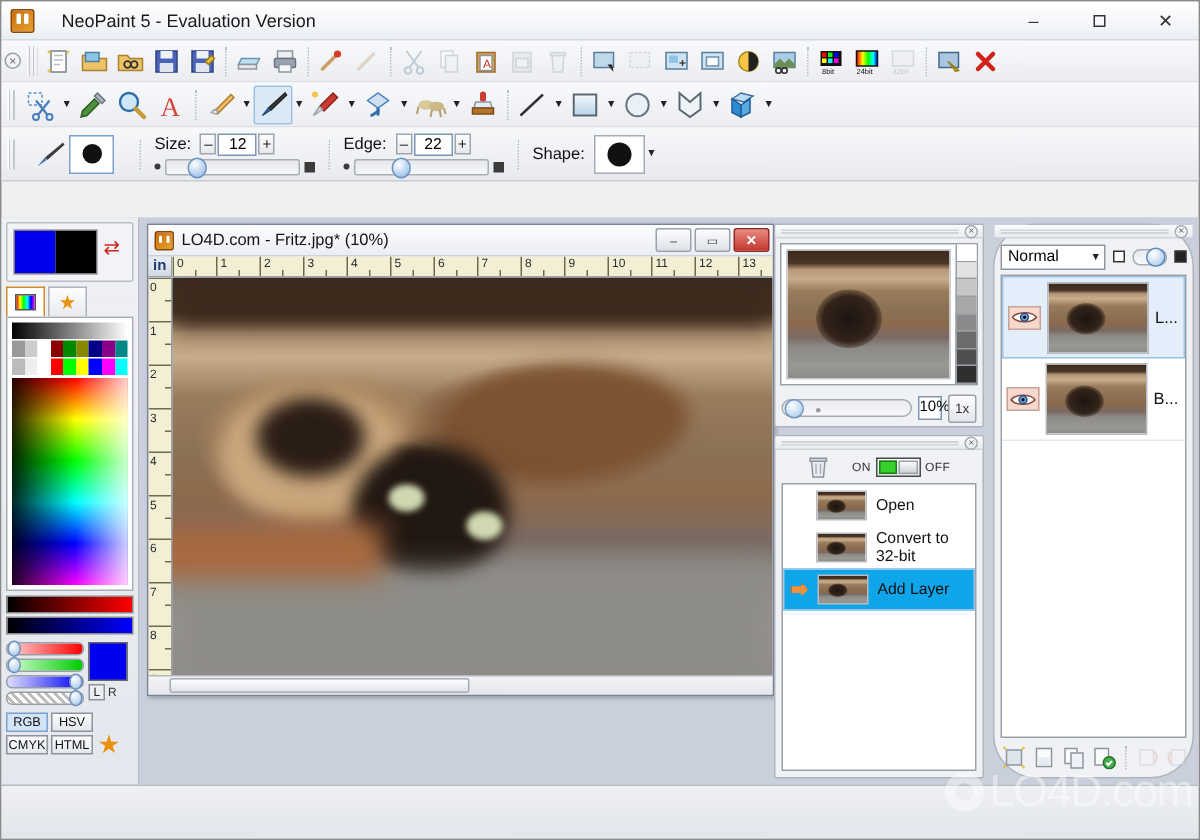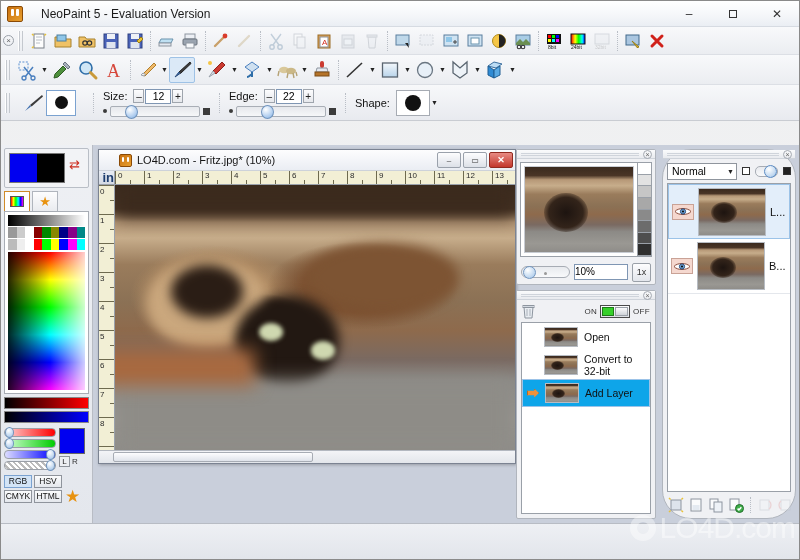--- a/index.html
+++ b/index.html
@@ -299,21 +299,21 @@
     left: 5px; top: 4px; width: 418px; height: 315px;
     border: 1px solid #7b8392;
     background: #eef1f6;
     box-shadow: 1px 1px 3px rgba(0,0,0,.25);
     display: flex; flex-direction: column;
   }
   .doc-title {
     height: 21px;
     background: linear-gradient(to bottom,#fdfdfe,#eaedf3);
     border-bottom: 1px solid #cdd2da;
-    display: flex; align-items: center; padding-left: 20px;
+    display: flex; align-items: center; padding-left: 4px;
     position: relative;
   }
   .doc-icon {
     width: 13px; height: 13px;
     background: linear-gradient(135deg,#c8700f,#e8a030);
     border: 1px solid #8a4a06; border-radius: 2px;
     position: relative;
   }
   .doc-icon::before, .doc-icon::after {
     content:""; position:absolute; top:2px; width:2px;height:5px;background:#fff;border-radius:1px;
@@ -329,21 +329,21 @@
     font-size: 8px; color: #333;
   }
   .doc-btn.x {
     background: linear-gradient(to bottom,#e88b83,#c3372c);
     border-color: #912a20; color: #fff; font-size: 9px; font-weight: bold;
   }
   .ruler-corner {
     width: 16px; height: 14px;
     background: linear-gradient(to bottom,#e8ecf3,#d4dae4);
     border-right: 1px solid #9aa1ab; border-bottom: 1px solid #9aa1ab;
-    font-size: 13px; color: #1d3d6e; text-align: right; line-height: 13px;
+    font-size: 10px; color: #1d3d6e; text-align: center; line-height: 13px;
     font-weight: bold;
     flex: 0 0 auto;
   }
   .ruler-h {
     height: 14px; flex: 1;
     background: #f2efd5;
     border-bottom: 1px solid #9aa1ab;
     position: relative; overflow: hidden;
   }
   .ruler-v {
@@ -445,33 +445,33 @@
     border: 1px solid #a7acb4; border-radius: 6px; position: relative;
   }
   .nav-knob {
     position: absolute; left: 1px; top: -1px; width: 13px; height: 13px;
     border-radius: 50%;
     background: radial-gradient(circle at 35% 30%,#fff,#bcd5ef 70%,#8cb0d9);
     border: 1px solid #7396c0;
   }
   .nav-dot { position:absolute; left: 22px; top: 5px; width: 3px; height: 3px; background:#999; border-radius:50%; }
   .zoom-field {
-    width: 54px; height: 16px; background: #fff; border: 1px solid #7f96b3;
+    width: 16px; height: 16px; background: #fff; border: 1px solid #7f96b3;
     font-size: 10px; line-height: 14px; text-align: left; color: #000;
   }
   .zoom-btn {
     width: 19px; height: 19px;
     border: 1px solid #9aa0a8; border-radius: 2px;
     background: linear-gradient(to bottom,#fdfdfe,#e3e6ec);
     font-size: 9px; line-height: 17px; text-align: center; color: #333;
   }
   
   .hist-pnl { flex: 1; }
   .hist-head {
-    height: 22px; display: flex; align-items: center; padding: 0 5px; gap: 16px;
+    height: 22px; display: flex; align-items: center; padding: 0 22px; gap: 16px;
   }
   .trash {
     width: 13px; height: 15px;
     position: relative;
   }
   .onoff-label { font-size: 8px; color: #333; letter-spacing: .3px; }
   .onoff {
     width: 30px; height: 13px; border: 1px solid #4a4a4a;
     background: linear-gradient(to bottom,#fefefe,#dcdfe4);
     display: flex; align-items: center; padding: 1px;

